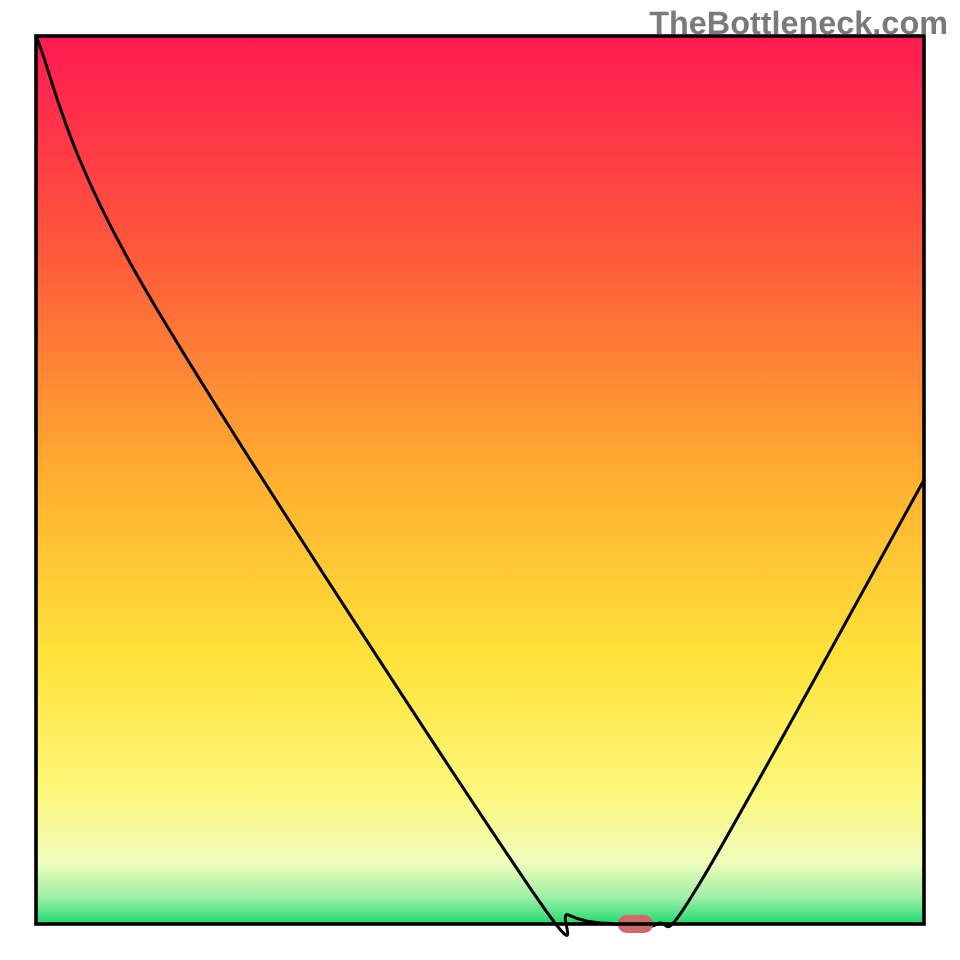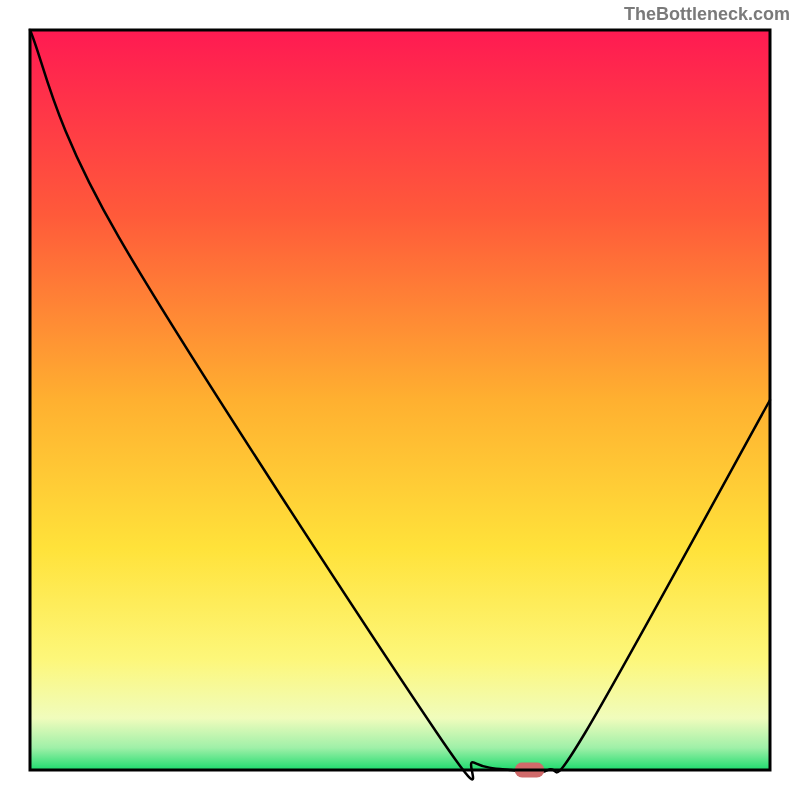--- a/index.html
+++ b/index.html
@@ -12,21 +12,21 @@
   }
   .chart-container {
     position: relative;
     width: 800px;
     height: 800px;
   }
   .watermark {
     position: absolute;
     top: 4px;
     right: 10px;
-    font-size: 18px;
+    font-size: 27px;
     font-weight: bold;
     color: #7a7a7a;
     z-index: 10;
   }
   svg {
     display: block;
   }
 </style>
 </head>
 <body>

